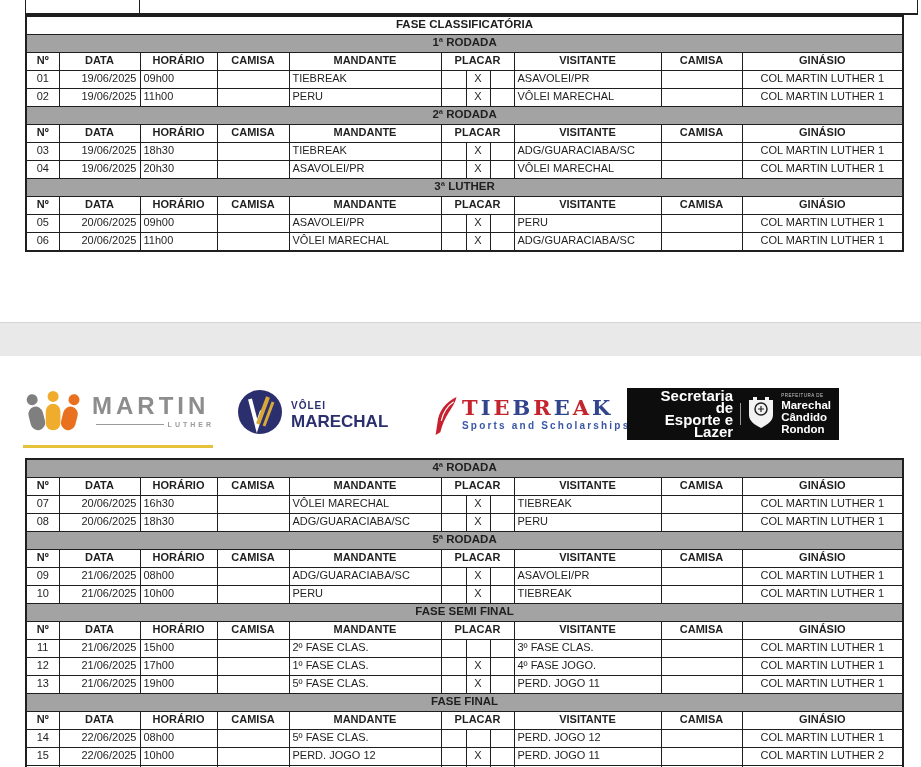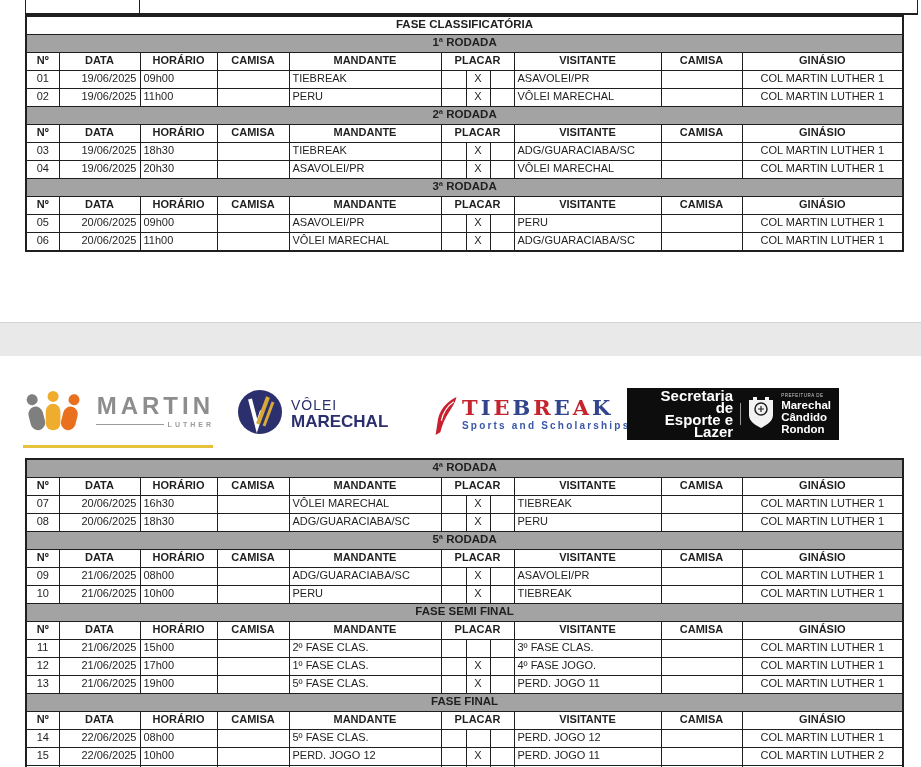--- a/index.html
+++ b/index.html
@@ -39,29 +39,29 @@
   .c-time{text-align:left;padding-left:5px;}
   .c-team{text-align:left;padding-left:5px;}
   .c-score,.c-x{text-align:center;}
   .c-gym{text-align:center;}
 
   
   .logo{position:absolute;}
   
   #martin{left:23px;top:34px;width:192px;}
   .m-row{display:flex;align-items:flex-start;gap:7px;}
-  .m-word{font-weight:bold;font-size:24px;line-height:26px;letter-spacing:4px;color:#8d8d8d;margin-top:3px;text-align:right;}
+  .m-word{font-weight:bold;font-size:24px;line-height:26px;letter-spacing:4px;color:#8d8d8d;margin-top:3px;}
   .m-sub{display:flex;align-items:center;margin-top:2px;width:122px;}
   .m-line{flex:1;height:1px;background:#9a9a9a;}
   .m-sub span{font-size:7px;letter-spacing:3px;color:#9a9a9a;margin-left:4px;font-weight:bold;}
   .m-bar{height:3px;background:#e6c13c;margin-top:7px;width:190px;}
   
   #volei{left:237px;top:33px;display:flex;align-items:center;gap:8px;}
   .v-text{color:#2b2f6e;}
-  .v1{font-size:14px;font-weight:400;letter-spacing:1px;line-height:15px;}
+  .v1{font-size:10px;font-weight:700;letter-spacing:1px;line-height:15px;}
   .v2{font-size:17px;font-weight:800;line-height:18px;}
   
   #tiebreak{left:434px;top:40px;display:flex;align-items:flex-start;gap:2px;}
   .tb-word{font-family:"DejaVu Serif",serif;font-weight:bold;font-size:21px;line-height:23px;letter-spacing:3px;white-space:nowrap;}
   .tb-word .lt-r{color:#c4242e;}
   .tb-word .lt-b{color:#31448c;}
   .tb-tag{color:#3a57a7;font-size:10px;font-weight:bold;letter-spacing:2.2px;margin-top:1px;white-space:nowrap;}
   
   #secretaria{
     left:627px;top:32px;width:212px;height:52px;background:#0d0d0d;
@@ -173,21 +173,21 @@
           <td class="c-shirt"></td>
           <td class="c-team">ASAVOLEI/PR</td>
           <td class="c-score"></td>
           <td class="c-x">X</td>
           <td class="c-score"></td>
           <td class="c-team">VÔLEI MARECHAL</td>
           <td class="c-shirt"></td>
           <td class="c-gym">COL MARTIN LUTHER 1</td>
         </tr>
         <tr>
-          <td colspan="11" class="section">3ª RODADA</td>
+          <td colspan="11" class="section">3ª LUTHER</td>
         </tr>
         <tr>
           <td class="hdr">Nº</td>
           <td class="hdr">DATA</td>
           <td class="hdr">HORÁRIO</td>
           <td class="hdr">CAMISA</td>
           <td class="hdr">MANDANTE</td>
           <td colspan="3" class="hdr">PLACAR</td>
           <td class="hdr">VISITANTE</td>
           <td class="hdr">CAMISA</td>

